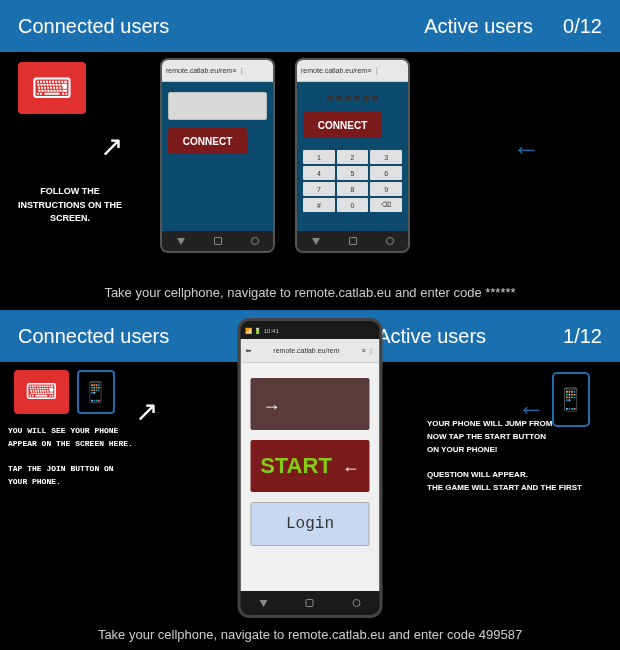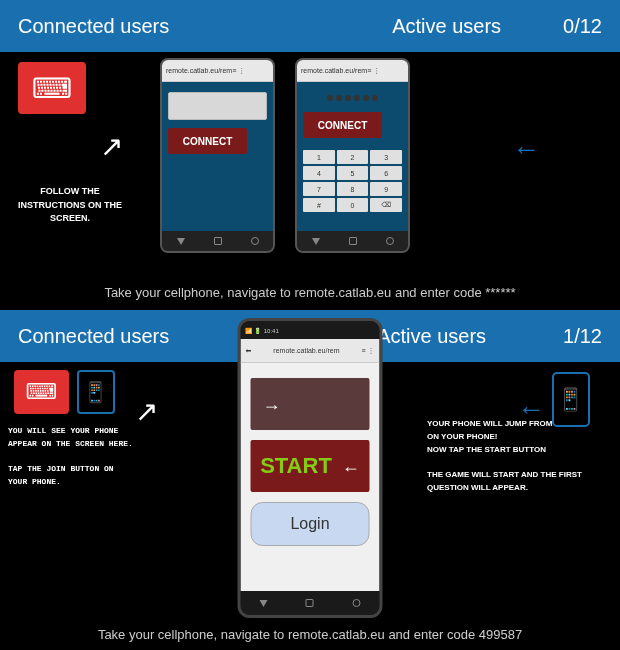--- a/index.html
+++ b/index.html
@@ -42,21 +42,20 @@
       align-items: center;
       gap: 30px;
     }
     .top-blue-bar .active-title {
       color: #fff;
       font-size: 20px;
     }
     .top-blue-bar .counter {
       color: #fff;
       font-size: 20px;
-      margin-left: 32px;
     }
 
     
     .keyboard-icon-box {
       position: absolute;
       top: 62px;
       left: 18px;
       width: 68px;
       height: 52px;
       background: #e03030;
@@ -386,22 +385,23 @@
       font-size: 18px;
     }
 
     .big-login-btn {
       width: 100%;
       height: 44px;
       background: #c8d8f0;
       display: flex;
       align-items: center;
       justify-content: center;
-      border-radius: 12px;
+      border-radius: 2px;
       border: 1px solid #aaa;
+      font-family: Liberation Mono, monospace;
     }
     .big-login-btn .btn-label {
       color: #333;
       font-size: 16px;
     }
 
     .big-phone-bottomnav {
       background: #1a1a1a;
       height: 24px;
       display: flex;
@@ -617,23 +617,23 @@
   <div class="left-instr">
     <div>YOU WILL SEE YOUR PHONE</div>
     <div>APPEAR ON THE SCREEN HERE.</div>
     <br>
     <div>TAP THE JOIN BUTTON ON</div>
     <div>YOUR PHONE.</div>
   </div>
 
   <div class="right-instr">
     <div>YOUR PHONE WILL JUMP FROM</div>
+    <div>NOW TAP THE START BUTTON</div>
     <div>ON YOUR PHONE!</div>
-    <div>NOW TAP THE START BUTTON</div>
     <br>
+    <div>QUESTION WILL APPEAR.</div>
     <div>THE GAME WILL START AND THE FIRST</div>
-    <div>QUESTION WILL APPEAR.</div>
   </div>
 
   <div class="bottom-instruction-bottom">
     <span>Take your cellphone, navigate to remote.catlab.eu and enter code 499587</span>
   </div>
 </div>
 
 </body></html>

